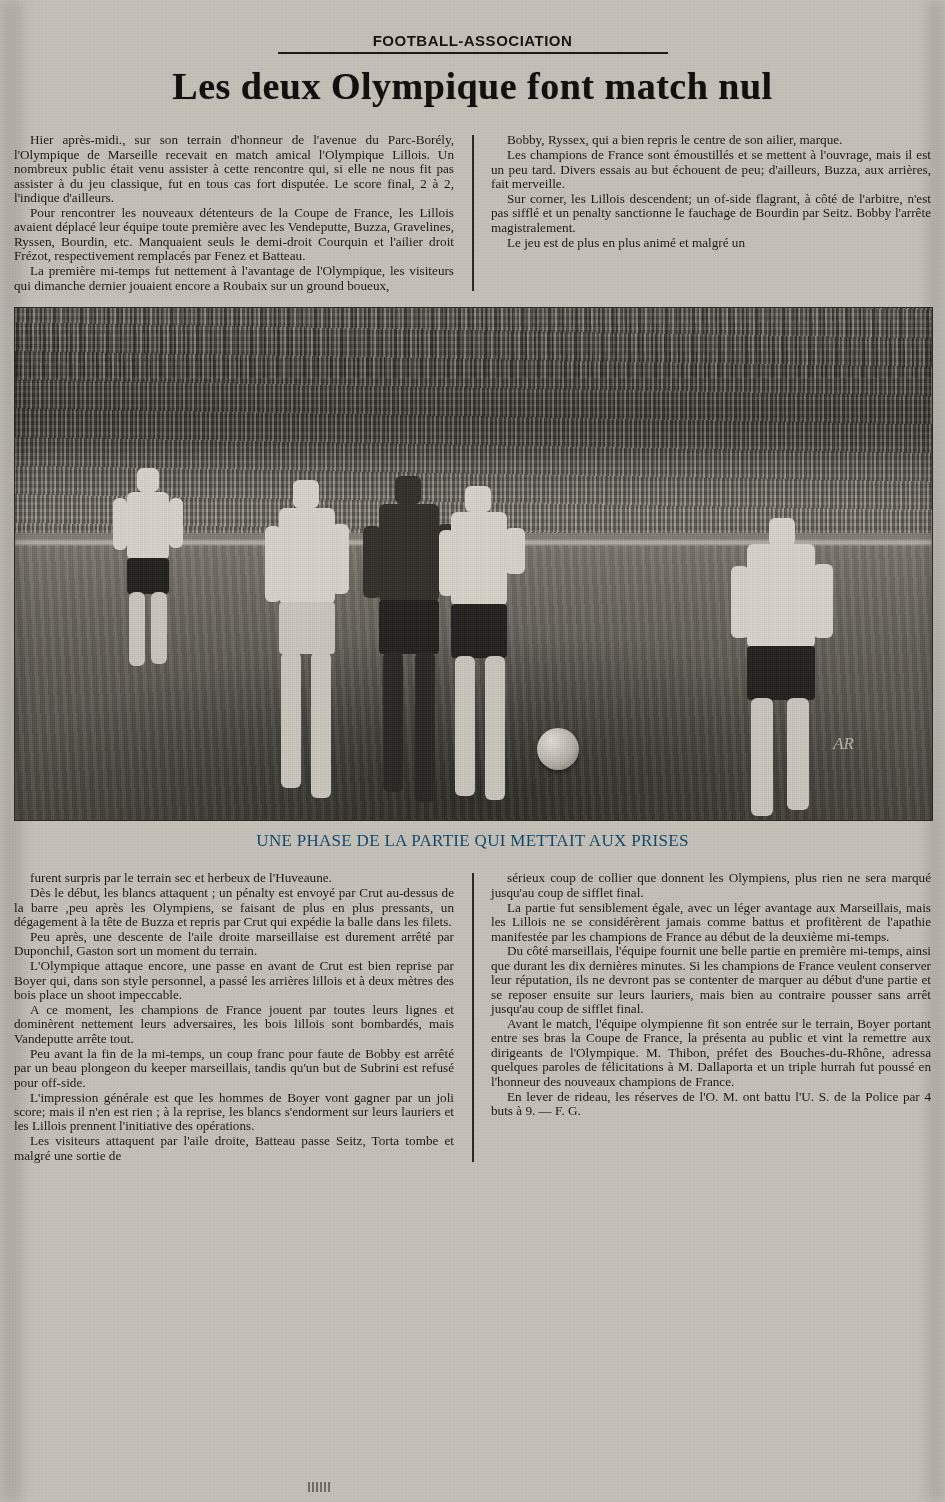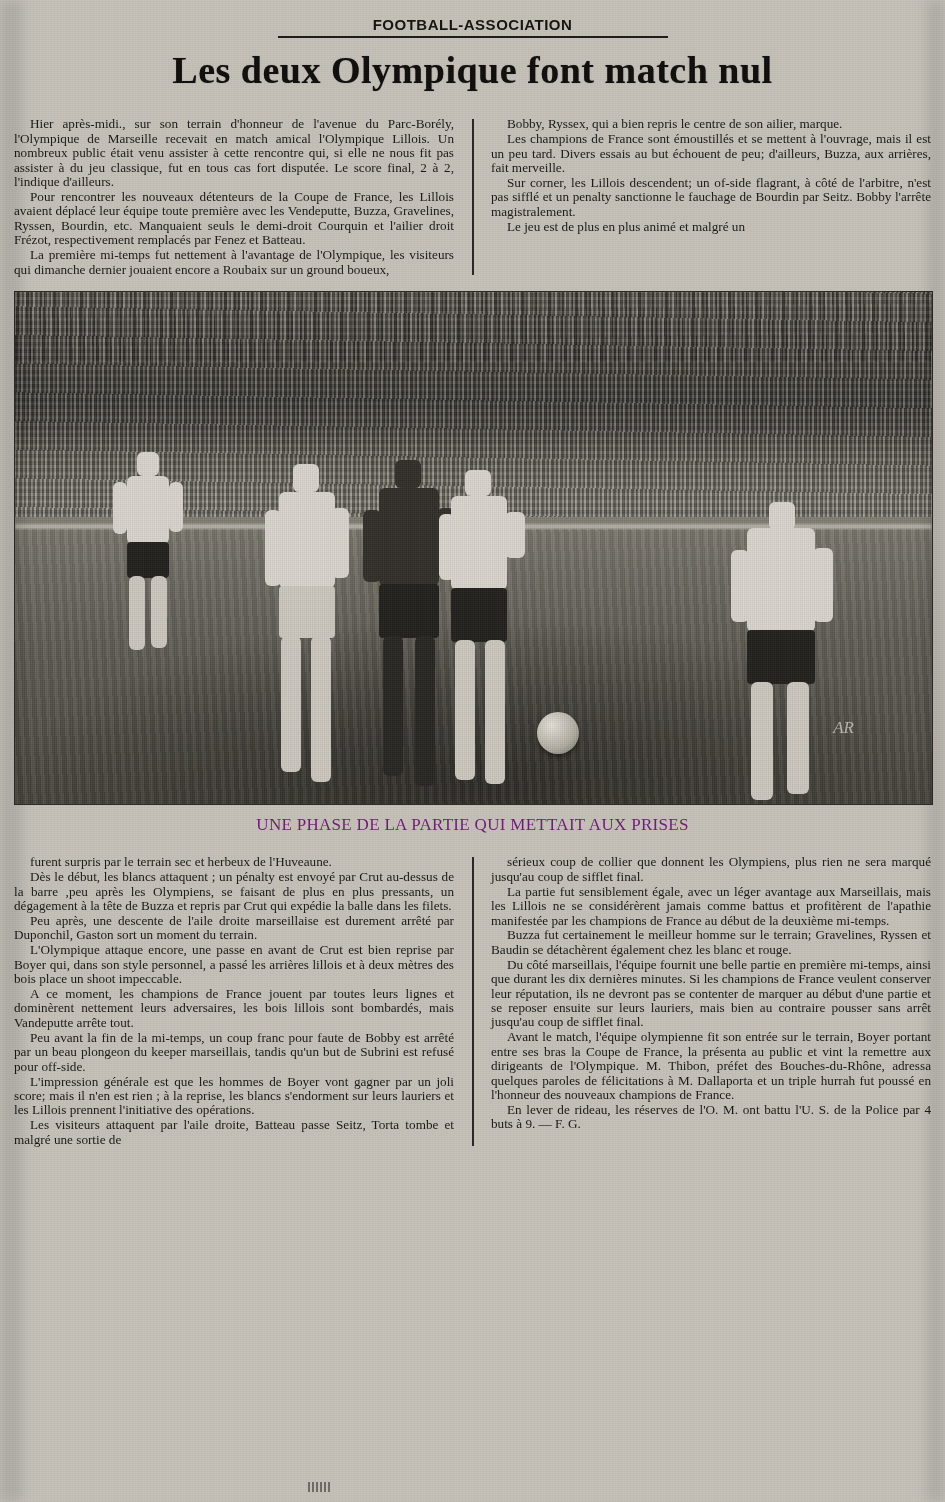--- a/index.html
+++ b/index.html
@@ -35,21 +35,21 @@
     width: 917px;
     height: 1486px;
   }
 
   .kicker {
     text-align: center;
     font-family: "Liberation Sans", sans-serif;
     font-weight: bold;
     font-size: 15px;
     letter-spacing: 0.5px;
-    margin-top: 8px;
+    margin-top: 24px;
     color: #15120f;
   }
   .kicker-rule {
     width: 390px;
     height: 2px;
     background: #1d1a17;
     margin: 3px auto 0 auto;
   }
 
   .headline {
@@ -198,21 +198,21 @@
     opacity: 0.8;
   }
 
   .caption {
     text-align: center;
     font-family: "Liberation Serif", serif;
     font-size: 17px;
     letter-spacing: 0.3px;
     line-height: 20px;
     margin-top: 10px;
-    color: #701a75;
+    color: #0c4a6e;
   }
 
   .cols2 { display: flex; margin-top: 20px; }
   .col2 {
     width: 440px;
     font-size: 13.2px;
     line-height: 14.4px;
     text-align: justify;
     color: #1a1714;
   }
@@ -338,21 +338,20 @@
         <p>Peu avant la fin de la mi-temps, un coup franc pour faute de Bobby est arrêté par un beau plongeon du keeper marseillais, tandis qu'un but de Subrini est refusé pour off-side.</p>
         <p>L'impression générale est que les hommes de Boyer vont gagner par un joli score; mais il n'en est rien ; à la reprise, les blancs s'endorment sur leurs lauriers et les Lillois prennent l'initiative des opérations.</p>
         <p>Les visiteurs attaquent par l'aile droite, Batteau passe Seitz, Torta tombe et malgré une sortie de</p>
       </div>
       <div class="divider">
         <div class="vline"></div>
       </div>
       <div class="col2">
         <p>sérieux coup de collier que donnent les Olympiens, plus rien ne sera marqué jusqu'au coup de sifflet final.</p>
         <p>La partie fut sensiblement égale, avec un léger avantage aux Marseillais, mais les Lillois ne se considérèrent jamais comme battus et profitèrent de l'apathie manifestée par les champions de France au début de la deuxième mi-temps.</p>
-        <p>Buzza fut certainement le meilleur homme sur le terrain; Gravelines, Ryssen et Baudin se détachèrent également chez les blanc et rouge.</p>
         <p>Du côté marseillais, l'équipe fournit une belle partie en première mi-temps, ainsi que durant les dix dernières minutes. Si les champions de France veulent conserver leur réputation, ils ne devront pas se contenter de marquer au début d'une partie et se reposer ensuite sur leurs lauriers, mais bien au contraire pousser sans arrêt jusqu'au coup de sifflet final.</p>
         <p>Avant le match, l'équipe olympienne fit son entrée sur le terrain, Boyer portant entre ses bras la Coupe de France, la présenta au public et vint la remettre aux dirigeants de l'Olympique. M. Thibon, préfet des Bouches-du-Rhône, adressa quelques paroles de félicitations à M. Dallaporta et un triple hurrah fut poussé en l'honneur des nouveaux champions de France.</p>
         <p>En lever de rideau, les réserves de l'O. M. ont battu l'U. S. de la Police par 4 buts à 9. — F. G.</p>
       </div>
     </div>
 
     <div class="bottom-mark"></div>
   </div>
 
   <div class="edge-smudge" style="left:0; top:0; width:22px; height:1502px;"></div>

